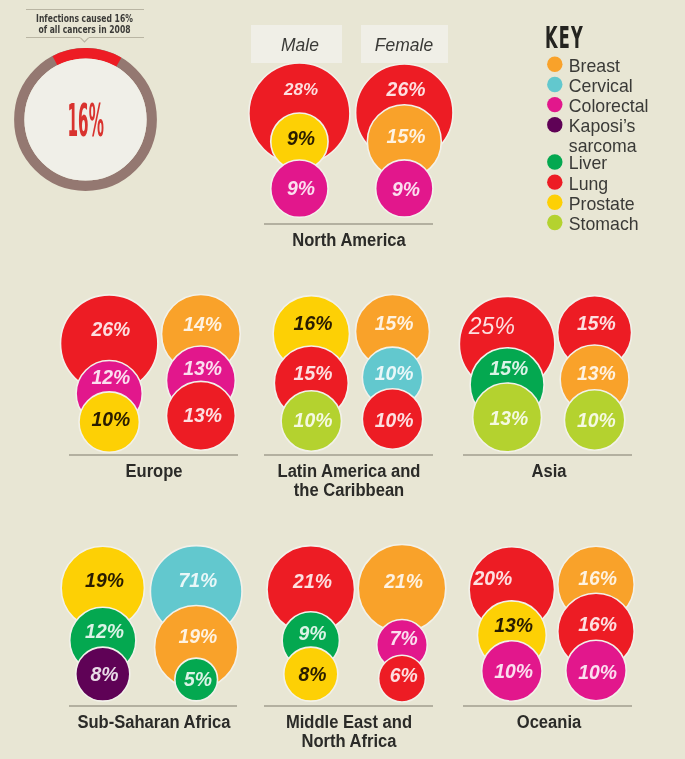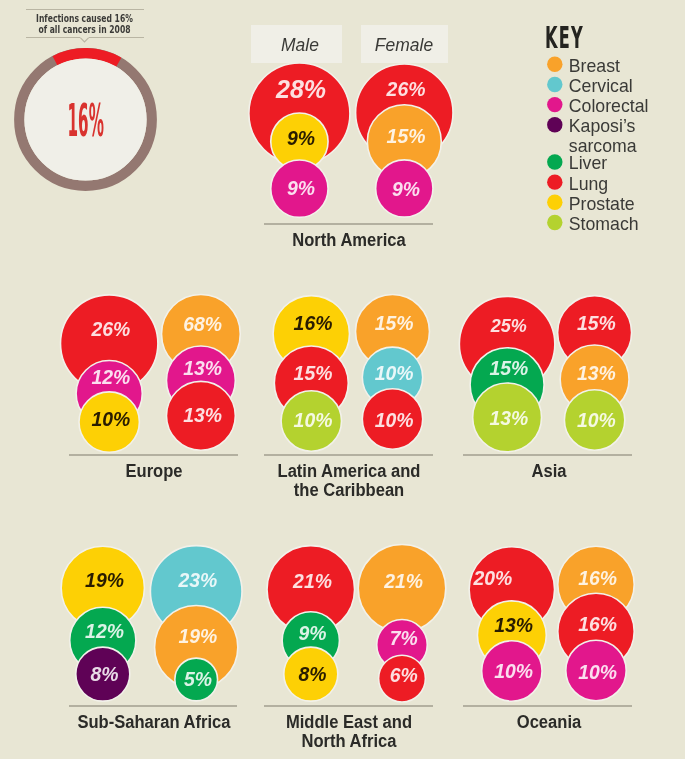--- a/index.html
+++ b/index.html
@@ -104,59 +104,59 @@
       <div class="key-label" style="left:568.8px;top:75.85px;width:118px;white-space:pre-line">Cervical</div>
       <div class="key-label" style="left:568.8px;top:96px;width:118px;white-space:pre-line">Colorectal</div>
       <div class="key-label" style="left:568.8px;top:116.15px;width:118px;white-space:pre-line">Kaposi’s
 sarcoma</div>
       <div class="key-label" style="left:568.8px;top:153.39999999999998px;width:118px;white-space:pre-line">Liver</div>
       <div class="key-label" style="left:568.8px;top:173.55px;width:118px;white-space:pre-line">Lung</div>
       <div class="key-label" style="left:568.8px;top:193.7px;width:118px;white-space:pre-line">Prostate</div>
       <div class="key-label" style="left:568.8px;top:213.84999999999997px;width:118px;white-space:pre-line">Stomach</div>
       <div class="gender-box" style="left:251.3px;top:24.5px;width:90.3px;height:38.7px"></div>
       <div class="gender-label" style="left:239.8px;top:34.1px;width:120px">Male</div>
-      <div class="bubble-label" style="position:absolute;left:261.09999999999997px;top:79.973px;width:80px;text-align:center;font-size:25px;line-height:19.4px;font-weight:bold;font-style:italic;color:rgba(255,255,255,0.86);font-family:'Liberation Sans',sans-serif">28%</div>
+      <div class="bubble-label" style="position:absolute;left:261.09999999999997px;top:79.973px;width:80px;text-align:center;font-size:17px;line-height:19.4px;font-weight:bold;font-style:italic;color:rgba(255,255,255,0.86);font-family:'Liberation Sans',sans-serif">28%</div>
       <div class="bubble-label" style="position:absolute;left:261.09999999999997px;top:128.973px;width:80px;text-align:center;font-size:19.4px;line-height:19.4px;font-weight:bold;font-style:italic;color:rgba(25,14,0,0.93);font-family:'Liberation Sans',sans-serif">9%</div>
       <div class="bubble-label" style="position:absolute;left:261.09999999999997px;top:179.373px;width:80px;text-align:center;font-size:19.4px;line-height:19.4px;font-weight:bold;font-style:italic;color:rgba(255,255,255,0.86);font-family:'Liberation Sans',sans-serif">9%</div>
       <div class="gender-box" style="left:360.7px;top:24.5px;width:87.4px;height:38.7px"></div>
       <div class="gender-label" style="left:343.5px;top:34.1px;width:120px">Female</div>
       <div class="bubble-label" style="position:absolute;left:366px;top:80.473px;width:80px;text-align:center;font-size:19.4px;line-height:19.4px;font-weight:bold;font-style:italic;color:rgba(255,255,255,0.86);font-family:'Liberation Sans',sans-serif">26%</div>
       <div class="bubble-label" style="position:absolute;left:366px;top:127.47300000000001px;width:80px;text-align:center;font-size:19.4px;line-height:19.4px;font-weight:bold;font-style:italic;color:rgba(255,255,255,0.86);font-family:'Liberation Sans',sans-serif">15%</div>
       <div class="bubble-label" style="position:absolute;left:366px;top:180.473px;width:80px;text-align:center;font-size:19.4px;line-height:19.4px;font-weight:bold;font-style:italic;color:rgba(255,255,255,0.86);font-family:'Liberation Sans',sans-serif">9%</div>
       <div class="rule" style="left:264px;top:223.2px;width:168.5px"></div>
       <div class="panel-label" style="left:239.25px;top:231.2px;width:220px;white-space:pre-line">North America</div>
       <div class="bubble-label" style="position:absolute;left:70.9px;top:320.273px;width:80px;text-align:center;font-size:19.4px;line-height:19.4px;font-weight:bold;font-style:italic;color:rgba(255,255,255,0.86);font-family:'Liberation Sans',sans-serif">26%</div>
       <div class="bubble-label" style="position:absolute;left:70.9px;top:367.673px;width:80px;text-align:center;font-size:19.4px;line-height:19.4px;font-weight:bold;font-style:italic;color:rgba(255,255,255,0.86);font-family:'Liberation Sans',sans-serif">12%</div>
       <div class="bubble-label" style="position:absolute;left:70.9px;top:410.473px;width:80px;text-align:center;font-size:19.4px;line-height:19.4px;font-weight:bold;font-style:italic;color:rgba(25,14,0,0.93);font-family:'Liberation Sans',sans-serif">10%</div>
-      <div class="bubble-label" style="position:absolute;left:162.6px;top:314.973px;width:80px;text-align:center;font-size:19.4px;line-height:19.4px;font-weight:bold;font-style:italic;color:rgba(255,255,255,0.86);font-family:'Liberation Sans',sans-serif">68%</div>
+      <div class="bubble-label" style="position:absolute;left:162.6px;top:314.973px;width:80px;text-align:center;font-size:19.4px;line-height:19.4px;font-weight:bold;font-style:italic;color:rgba(255,255,255,0.86);font-family:'Liberation Sans',sans-serif">14%</div>
       <div class="bubble-label" style="position:absolute;left:162.6px;top:358.573px;width:80px;text-align:center;font-size:19.4px;line-height:19.4px;font-weight:bold;font-style:italic;color:rgba(255,255,255,0.86);font-family:'Liberation Sans',sans-serif">13%</div>
       <div class="bubble-label" style="position:absolute;left:162.6px;top:406.073px;width:80px;text-align:center;font-size:19.4px;line-height:19.4px;font-weight:bold;font-style:italic;color:rgba(255,255,255,0.86);font-family:'Liberation Sans',sans-serif">13%</div>
       <div class="rule" style="left:68.9px;top:454.2px;width:168.79999999999998px"></div>
       <div class="panel-label" style="left:44.30000000000001px;top:462.20000000000005px;width:220px;white-space:pre-line">Europe</div>
       <div class="bubble-label" style="position:absolute;left:273px;top:314.473px;width:80px;text-align:center;font-size:19.4px;line-height:19.4px;font-weight:bold;font-style:italic;color:rgba(25,14,0,0.93);font-family:'Liberation Sans',sans-serif">16%</div>
       <div class="bubble-label" style="position:absolute;left:273px;top:364.373px;width:80px;text-align:center;font-size:19.4px;line-height:19.4px;font-weight:bold;font-style:italic;color:rgba(255,255,255,0.86);font-family:'Liberation Sans',sans-serif">15%</div>
       <div class="bubble-label" style="position:absolute;left:273px;top:410.873px;width:80px;text-align:center;font-size:19.4px;line-height:19.4px;font-weight:bold;font-style:italic;color:rgba(255,255,255,0.86);font-family:'Liberation Sans',sans-serif">10%</div>
       <div class="bubble-label" style="position:absolute;left:354.2px;top:314.473px;width:80px;text-align:center;font-size:19.4px;line-height:19.4px;font-weight:bold;font-style:italic;color:rgba(255,255,255,0.86);font-family:'Liberation Sans',sans-serif">15%</div>
       <div class="bubble-label" style="position:absolute;left:354.2px;top:363.673px;width:80px;text-align:center;font-size:19.4px;line-height:19.4px;font-weight:bold;font-style:italic;color:rgba(255,255,255,0.86);font-family:'Liberation Sans',sans-serif">10%</div>
       <div class="bubble-label" style="position:absolute;left:354.2px;top:411.373px;width:80px;text-align:center;font-size:19.4px;line-height:19.4px;font-weight:bold;font-style:italic;color:rgba(255,255,255,0.86);font-family:'Liberation Sans',sans-serif">10%</div>
       <div class="rule" style="left:264px;top:454.2px;width:168.5px"></div>
       <div class="panel-label" style="left:239.25px;top:462.20000000000005px;width:220px;white-space:pre-line">Latin America and
 the Caribbean</div>
-      <div class="bubble-label" style="position:absolute;left:468.8px;top:316.973px;width:80px;text-align:center;font-size:18px;line-height:19.4px;font-weight:bold;font-style:italic;color:rgba(255,255,255,0.86);font-family:'Liberation Sans',sans-serif">25%</div>
+      <div class="bubble-label" style="position:absolute;left:468.8px;top:316.973px;width:80px;font-size:23px;line-height:19.4px;font-weight:normal;font-style:italic;color:rgba(255,255,255,0.86);font-family:'Liberation Sans',sans-serif">25%</div>
       <div class="bubble-label" style="position:absolute;left:468.8px;top:358.973px;width:80px;text-align:center;font-size:19.4px;line-height:19.4px;font-weight:bold;font-style:italic;color:rgba(255,255,255,0.86);font-family:'Liberation Sans',sans-serif">15%</div>
       <div class="bubble-label" style="position:absolute;left:468.8px;top:409.373px;width:80px;text-align:center;font-size:19.4px;line-height:19.4px;font-weight:bold;font-style:italic;color:rgba(255,255,255,0.86);font-family:'Liberation Sans',sans-serif">13%</div>
       <div class="bubble-label" style="position:absolute;left:556.3000000000001px;top:314.473px;width:80px;text-align:center;font-size:19.4px;line-height:19.4px;font-weight:bold;font-style:italic;color:rgba(255,255,255,0.86);font-family:'Liberation Sans',sans-serif">15%</div>
       <div class="bubble-label" style="position:absolute;left:556.3000000000001px;top:363.673px;width:80px;text-align:center;font-size:19.4px;line-height:19.4px;font-weight:bold;font-style:italic;color:rgba(255,255,255,0.86);font-family:'Liberation Sans',sans-serif">13%</div>
       <div class="bubble-label" style="position:absolute;left:556.3000000000001px;top:411.373px;width:80px;text-align:center;font-size:19.4px;line-height:19.4px;font-weight:bold;font-style:italic;color:rgba(255,255,255,0.86);font-family:'Liberation Sans',sans-serif">10%</div>
       <div class="rule" style="left:463.2px;top:454.2px;width:169.09999999999997px"></div>
       <div class="panel-label" style="left:438.75px;top:462.20000000000005px;width:220px;white-space:pre-line">Asia</div>
       <div class="bubble-label" style="position:absolute;left:64.5px;top:570.873px;width:80px;text-align:center;font-size:19.4px;line-height:19.4px;font-weight:bold;font-style:italic;color:rgba(25,14,0,0.93);font-family:'Liberation Sans',sans-serif">19%</div>
       <div class="bubble-label" style="position:absolute;left:64.5px;top:621.673px;width:80px;text-align:center;font-size:19.4px;line-height:19.4px;font-weight:bold;font-style:italic;color:rgba(255,255,255,0.86);font-family:'Liberation Sans',sans-serif">12%</div>
       <div class="bubble-label" style="position:absolute;left:64.5px;top:665.473px;width:80px;text-align:center;font-size:19.4px;line-height:19.4px;font-weight:bold;font-style:italic;color:rgba(255,255,255,0.86);font-family:'Liberation Sans',sans-serif">8%</div>
-      <div class="bubble-label" style="position:absolute;left:157.89999999999998px;top:571.473px;width:80px;text-align:center;font-size:19.4px;line-height:19.4px;font-weight:bold;font-style:italic;color:rgba(255,255,255,0.86);font-family:'Liberation Sans',sans-serif">23%</div>
+      <div class="bubble-label" style="position:absolute;left:157.89999999999998px;top:571.473px;width:80px;text-align:center;font-size:19.4px;line-height:19.4px;font-weight:bold;font-style:italic;color:rgba(255,255,255,0.86);font-family:'Liberation Sans',sans-serif">71%</div>
       <div class="bubble-label" style="position:absolute;left:157.89999999999998px;top:627.473px;width:80px;text-align:center;font-size:19.4px;line-height:19.4px;font-weight:bold;font-style:italic;color:rgba(255,255,255,0.86);font-family:'Liberation Sans',sans-serif">19%</div>
       <div class="bubble-label" style="position:absolute;left:157.89999999999998px;top:669.673px;width:80px;text-align:center;font-size:19.4px;line-height:19.4px;font-weight:bold;font-style:italic;color:rgba(255,255,255,0.86);font-family:'Liberation Sans',sans-serif">5%</div>
       <div class="rule" style="left:68.9px;top:704.8px;width:167.9px"></div>
       <div class="panel-label" style="left:43.85000000000002px;top:712.8000000000001px;width:220px;white-space:pre-line">Sub-Saharan Africa</div>
       <div class="bubble-label" style="position:absolute;left:272.5px;top:571.773px;width:80px;text-align:center;font-size:19.4px;line-height:19.4px;font-weight:bold;font-style:italic;color:rgba(255,255,255,0.86);font-family:'Liberation Sans',sans-serif">21%</div>
       <div class="bubble-label" style="position:absolute;left:272.5px;top:623.873px;width:80px;text-align:center;font-size:19.4px;line-height:19.4px;font-weight:bold;font-style:italic;color:rgba(255,255,255,0.86);font-family:'Liberation Sans',sans-serif">9%</div>
       <div class="bubble-label" style="position:absolute;left:272.5px;top:665.473px;width:80px;text-align:center;font-size:19.4px;line-height:19.4px;font-weight:bold;font-style:italic;color:rgba(25,14,0,0.93);font-family:'Liberation Sans',sans-serif">8%</div>
       <div class="bubble-label" style="position:absolute;left:363.7px;top:572.273px;width:80px;text-align:center;font-size:19.4px;line-height:19.4px;font-weight:bold;font-style:italic;color:rgba(255,255,255,0.86);font-family:'Liberation Sans',sans-serif">21%</div>
       <div class="bubble-label" style="position:absolute;left:363.7px;top:629.073px;width:80px;text-align:center;font-size:19.4px;line-height:19.4px;font-weight:bold;font-style:italic;color:rgba(255,255,255,0.86);font-family:'Liberation Sans',sans-serif">7%</div>
       <div class="bubble-label" style="position:absolute;left:363.7px;top:666.373px;width:80px;text-align:center;font-size:19.4px;line-height:19.4px;font-weight:bold;font-style:italic;color:rgba(255,255,255,0.86);font-family:'Liberation Sans',sans-serif">6%</div>

